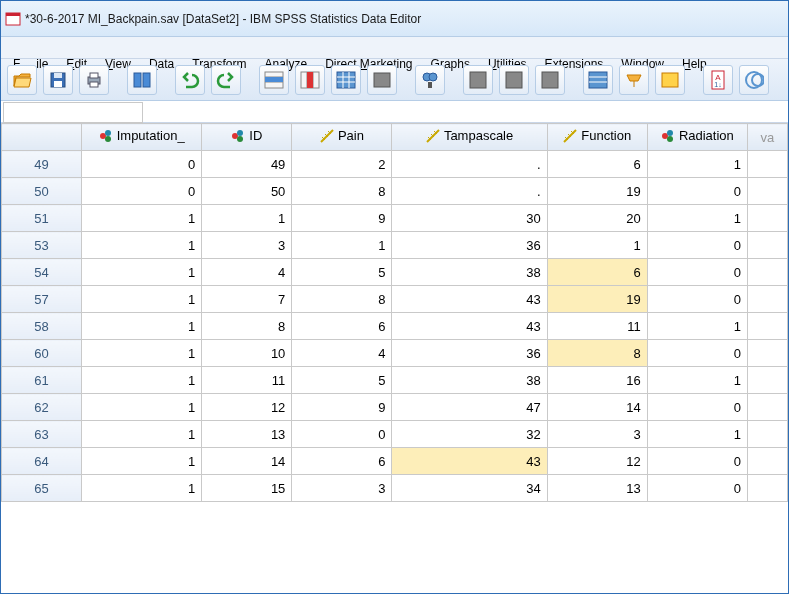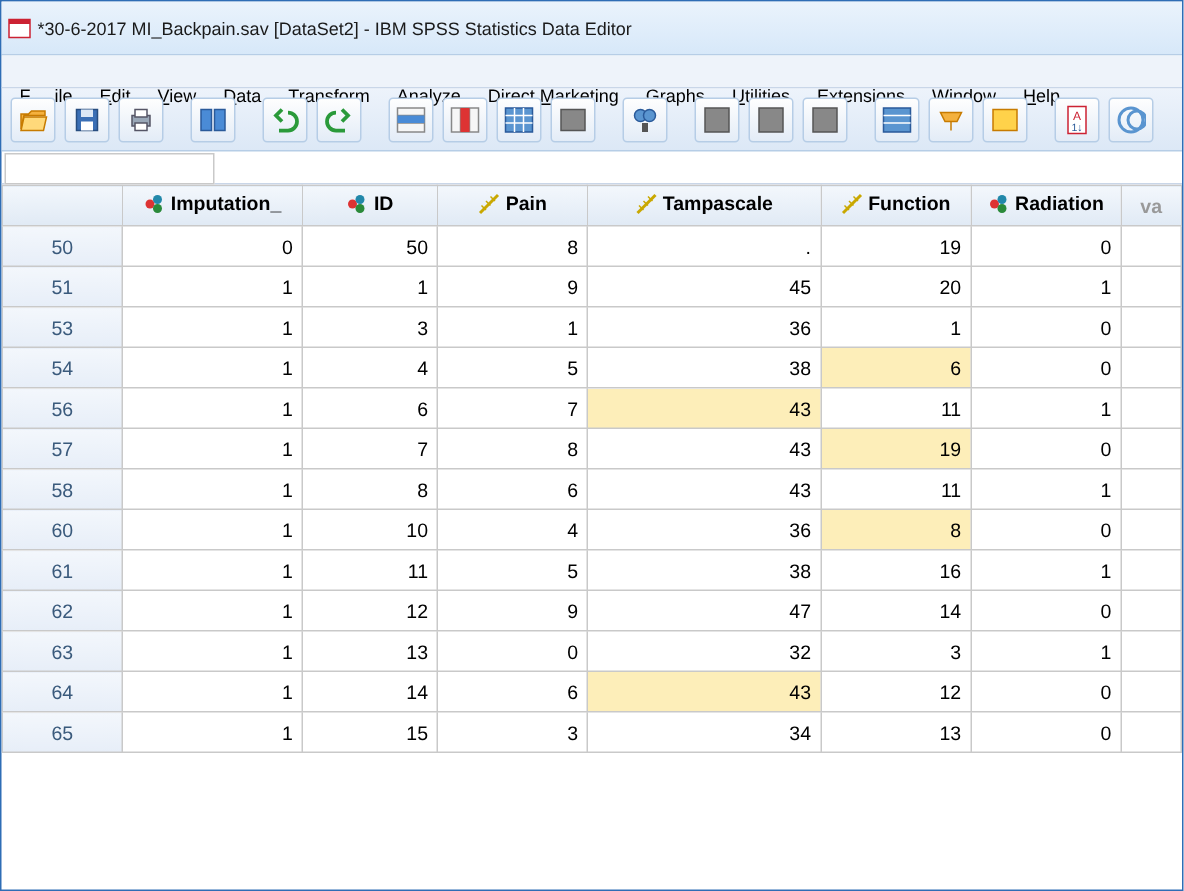--- a/index.html
+++ b/index.html
@@ -78,21 +78,21 @@
     border: 1px solid #c9c9c9;
     height: 27px;
     padding: 0 6px;
     text-align: right;
     white-space: nowrap;
     overflow: hidden;
   }
   table.data thead th {
     background: linear-gradient(#f3f7fc,#e0eaf5);
     text-align: center;
-    font-weight: bold;
+    font-weight: normal;
     position: relative;
   }
   table.data tbody th {
     background: linear-gradient(#f3f7fc,#e7eef8);
     text-align: center;
     font-weight: normal;
     color:#3a5a7c;
     width: 80px;
   }
   .colhead { display:inline-flex; align-items:center; justify-content:center; gap:4px; }
@@ -334,35 +334,45 @@
                 <circle cx="9" cy="4" r="3" fill="#28a"></circle>
                 <circle cx="9" cy="10" r="3" fill="#2a8a3a"></circle>
               </svg>
         <span>Radiation</span>
             </span></th>
       <th class="ghost"><span>va</span></th>
     </tr>
   </thead>
   <tbody id="grid-body">
         <tr>
+          <th>49</th>
+          <td>0</td>
+          <td>49</td>
+          <td>2</td>
+          <td class="">.</td>
+          <td class="">6</td>
+          <td>1</td>
+          <td></td>
+        </tr>
+        <tr>
           <th>50</th>
           <td>0</td>
           <td>50</td>
           <td>8</td>
           <td class="">.</td>
           <td class="">19</td>
           <td>0</td>
           <td></td>
         </tr>
         <tr>
           <th>51</th>
           <td>1</td>
           <td>1</td>
           <td>9</td>
-          <td class="">45</td>
+          <td class="">30</td>
           <td class="">20</td>
           <td>1</td>
           <td></td>
         </tr>
         <tr>
           <th>53</th>
           <td>1</td>
           <td>3</td>
           <td>1</td>
           <td class="">36</td>
@@ -374,30 +384,20 @@
           <th>54</th>
           <td>1</td>
           <td>4</td>
           <td>5</td>
           <td class="">38</td>
           <td class="hl">6</td>
           <td>0</td>
           <td></td>
         </tr>
         <tr>
-          <th>56</th>
-          <td>1</td>
-          <td>6</td>
-          <td>7</td>
-          <td class="hl">43</td>
-          <td class="">11</td>
-          <td>1</td>
-          <td></td>
-        </tr>
-        <tr>
           <th>57</th>
           <td>1</td>
           <td>7</td>
           <td>8</td>
           <td class="">43</td>
           <td class="hl">19</td>
           <td>0</td>
           <td></td>
         </tr>
         <tr>

